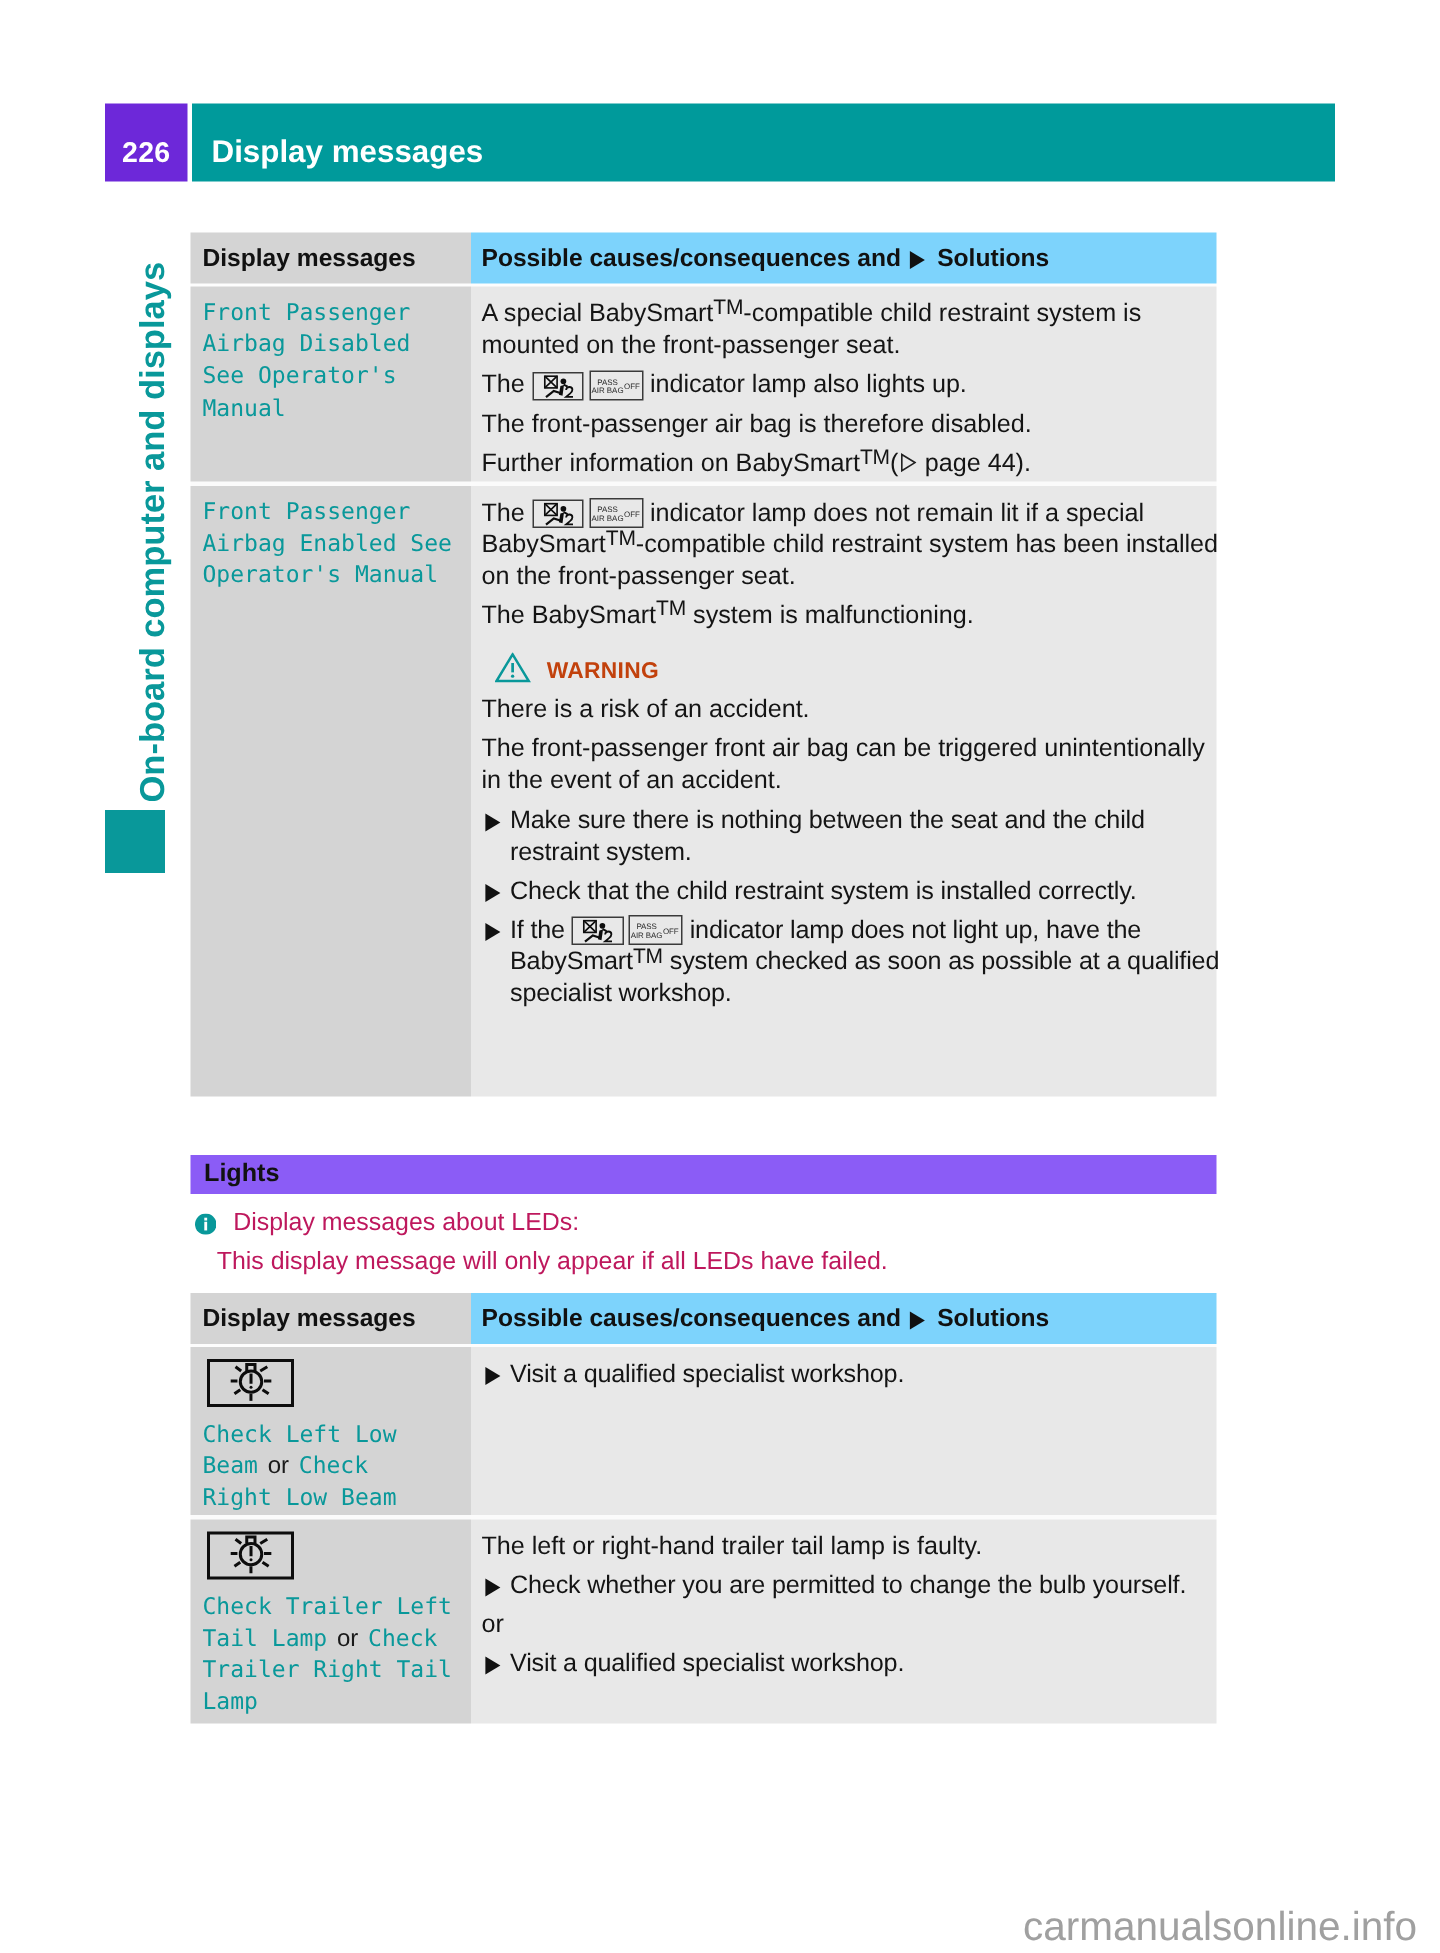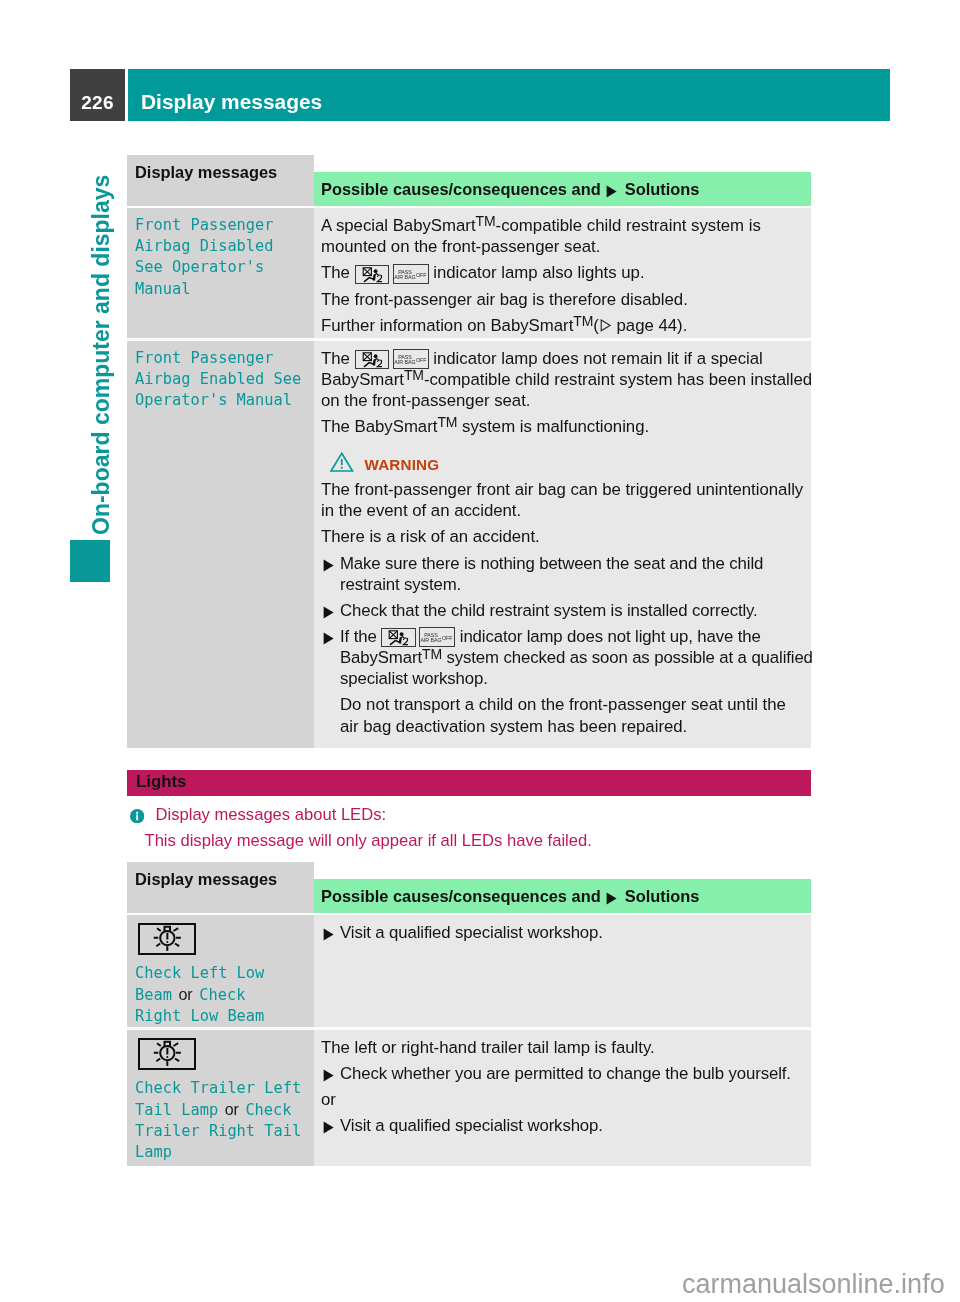--- a/index.html
+++ b/index.html
@@ -2,38 +2,38 @@
 <html><head>
 <meta charset="utf-8">
 <style>
   html,body{margin:0;padding:0;}
   body{width:960px;height:1302px;background:#ffffff;
        font-family:"Liberation Sans",sans-serif;}
   .page{position:relative;width:960px;height:1302px;overflow:hidden;background:#fff;}
 
   
   .hdr{position:absolute;left:70px;top:69px;height:52px;}
-  .hdr-num{position:absolute;left:0;top:0;width:55px;height:52px;background:#404040;}
+  .hdr-num{position:absolute;left:0;top:0;width:55px;height:52px;background:#6d28d9;}
   .hdr-num span{position:absolute;left:0;right:0;bottom:7px;text-align:center;color:#fff;
        font-weight:bold;font-size:19px;letter-spacing:.2px;}
   .hdr-title{position:absolute;left:58px;top:0;width:762px;height:52px;background:#009a9b;}
   .hdr-title span{position:absolute;left:13px;bottom:7px;color:#fff;font-weight:bold;font-size:20.9px;}
 
   
   .side-txt{position:absolute;left:88px;top:535px;transform-origin:0 0;transform:rotate(-90deg);
        color:#09989a;font-weight:bold;font-size:23px;white-space:nowrap;}
   .side-sq{position:absolute;left:70px;top:540px;width:40px;height:42px;background:#09989a;}
 
   
   .tbl{position:absolute;left:127px;width:684px;}
   .row{display:flex;}
   .c1{width:187px;flex:none;background:#d4d4d4;box-sizing:border-box;padding:7px 6px 8px 8px;}
   .c2{width:497px;flex:none;background:#e8e8e8;box-sizing:border-box;padding:7px 3px 7px 7px;}
   .hrow .c1,.hrow .c2{background:#d4d4d4;padding-top:8px;padding-bottom:8px;}
-  .hrow .c2{background:#86efac;margin-top:17px;}
+  .hrow .c2{background:#7dd3fc;}
   .hrow .th{font-weight:bold;font-size:16.4px;color:#111;line-height:18px;}
   .rowsep{height:2.5px;background:#fbfbfb;}
   .hsep{height:2px;background:#fdfdfd;}
 
   
   .msg{color:#09989a;font-family:"DejaVu Sans Mono",monospace;font-size:15.35px;line-height:21.2px;
        letter-spacing:0px;}
   .msg .conj{color:#1a1a1a;font-family:"Liberation Sans",sans-serif;font-size:16px;padding:0 6.5px;}
   .msg .mline{display:block;white-space:pre;}
   .p{font-size:16.8px;line-height:21.15px;color:#141414;margin:0 0 5.0px 0;white-space:nowrap;letter-spacing:-0.015px;}
@@ -50,21 +50,21 @@
   .harr svg{position:absolute;left:1px;top:-10px;}
   .refar{display:inline-block;width:13px;position:relative;}
   .refar svg{position:absolute;left:1px;top:-12px;}
 
   
   .warn{display:flex;align-items:flex-end;margin:15px 0 5.9px 0;height:21px;padding-left:9px;}
   .warn .wtri{display:block;line-height:0;}
   .warn .wtx{color:#c2410c;font-weight:bold;font-size:15.2px;letter-spacing:.2px;margin-left:11px;line-height:15px;position:relative;top:-1px;}
 
   
-  .secbar{position:absolute;left:127px;width:684px;height:26px;background:#be185d;}
+  .secbar{position:absolute;left:127px;width:684px;height:26px;background:#8b5cf6;}
   .secbar span{position:absolute;left:9px;bottom:4px;font-weight:bold;font-size:16.8px;color:#111;}
 
   
   .note{position:absolute;left:127px;font-size:16.6px;line-height:26px;color:#be185d;}
   .note .ico{position:absolute;left:3px;top:7px;line-height:0;}
   .note .l1{margin-left:28.5px;}
   .note .l2{margin-left:17.5px;}
 
   
   .wm{position:absolute;left:682px;top:1269px;color:#a0a0a0;font-size:27px;letter-spacing:0px;}
@@ -166,22 +166,22 @@
               </svg></span> indicator lamp does not remain lit if a special<br>BabySmart<span class="tm">TM</span>-compatible child restraint system has been installed<br>on the front-passenger seat.</div>
           <div class="p">The BabySmart<span class="tm">TM</span> system is malfunctioning.</div>
           <div class="warn">
             <span class="wtri"><svg width="23.5" height="21" viewBox="0 0 94 84">
                 <path d="M47 5 L90 76 L4 76 Z" fill="none" stroke="#09989a" stroke-width="6.6" stroke-linejoin="miter"></path>
                 <rect x="43.4" y="28" width="7.2" height="25" fill="#09989a"></rect>
                 <circle cx="47" cy="63" r="4.4" fill="#09989a"></circle>
               </svg></span>
             <span class="wtx">WARNING</span>
           </div>
+          <div class="p">There is a risk of an accident.</div>
           <div class="p">The front-passenger front air bag can be triggered unintentionally<br>in the event of an accident.</div>
-          <div class="p">There is a risk of an accident.</div>
           <div class="bl">
             <span class="ar">
               <svg width="11" height="13" viewBox="0 0 11 13">
                 <path d="M0.6 0.4 L10.6 6.4 L0.6 12.4 Z" fill="#111"></path>
               </svg>
             </span>
             <span class="tx">Make sure there is nothing between the seat and the child<br>restraint system.</span>
           </div>
           <div class="bl">
             <span class="ar">
@@ -206,21 +206,20 @@
                   <path d="M88 42 L100 38 L95 74 L83 71 Z" fill="#0d0d0d"></path>
                   <path d="M99 37 L112 44" fill="none" stroke="#0d0d0d" stroke-width="6.5"></path>
                   <path d="M40 79 L66 58 L90 66" fill="none" stroke="#0d0d0d" stroke-width="7.5" stroke-linejoin="miter"></path>
                   <path d="M107 55 q1-10 11-10 q10 0 10 9 q0 7-8 13 L107 78 L130 78" fill="none" stroke="#0d0d0d" stroke-width="6"></path>
                 </svg></span><span class="igap"></span><span class="ibox i-pass"><svg width="34" height="18" viewBox="0 0 68 36">
                   <text x="22" y="17" font-family="Liberation Sans, sans-serif" font-size="10.6" fill="#2a2a2a" text-anchor="middle">PASS</text>
                   <text x="22" y="28.5" font-family="Liberation Sans, sans-serif" font-size="10.6" fill="#2a2a2a" text-anchor="middle">AIR BAG</text>
                   <text x="44" y="23" font-family="Liberation Sans, sans-serif" font-size="10.6" fill="#2a2a2a">OFF</text>
                 </svg></span> indicator lamp does not light up, have the<br>BabySmart<span class="tm">TM</span> system checked as soon as possible at a qualified<br>specialist workshop.</span>
           </div>
-          <div class="p ind">Do not transport a child on the front-passenger seat until the<br>air bag deactivation system has been repaired.</div>
         </div>
       </div>
     </div>
 
   <div class="secbar" style="top:770px;">
     <span>Lights</span>
   </div>
 
   <div class="note" style="top:802px;width:684px;">
     <span class="ico">

